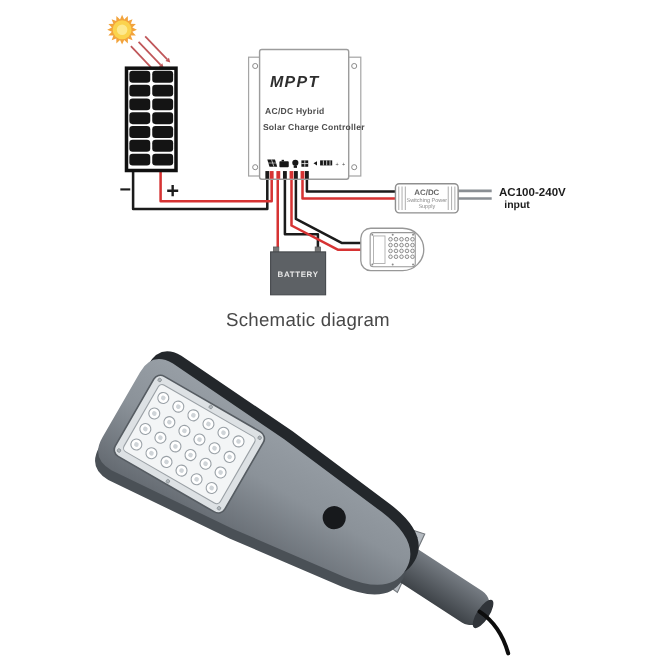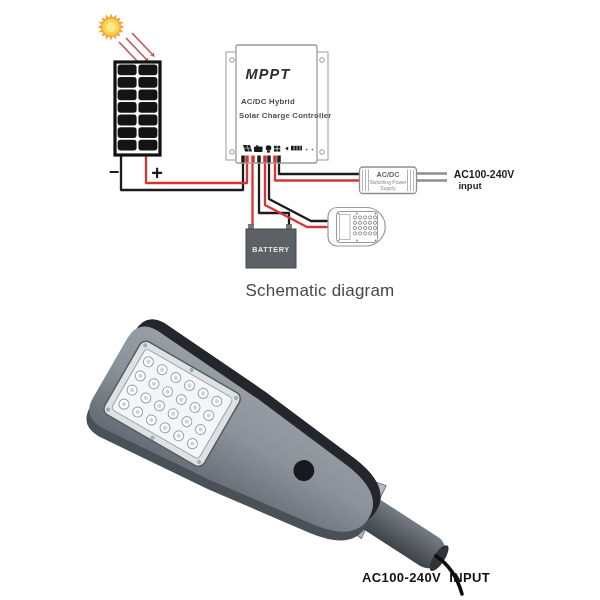--- a/index.html
+++ b/index.html
@@ -4,21 +4,21 @@
 <style>
   html,body{margin:0;padding:0;background:#fff;}
   .page{
     position:relative;width:600px;height:600px;background:#fff;overflow:hidden;
     font-family:"Liberation Sans", sans-serif;
   }
   svg{position:absolute;left:0;display:block;}
   #schematic-svg{top:0;}
   #product-svg{top:310px;}
   .caption{
-    position:absolute;color:#484848;font-size:17px;letter-spacing:.2px;padding-left:40px;
+    position:absolute;color:#484848;font-size:17px;letter-spacing:.2px;
   }
   #schematic-caption{top:281px;left:0;width:560px;text-align:center;}
   #product-caption{
     top:570px;left:322px;font-size:13px;font-weight:800;color:#101010;
     letter-spacing:.4px;white-space:pre;
   }
 </style>
 </head>
 <body>
 
@@ -295,15 +295,14 @@
             <circle cx="115" cy="24.4" r="2.1"></circle>
         </g>
       </g>
 
       <circle cx="225" cy="-8" r="10.5" fill="#17191c"></circle>
     </g>
 
     <path d="M436 246 C448 254 457 266 462 284" fill="none" stroke="#0d0d0d" stroke-width="3.6" stroke-linecap="round"></path>
   </svg>
 
-  <div id="product-caption" class="caption">AC100-240V  INPUT</div>
 
 </div>
 
 </body></html>

